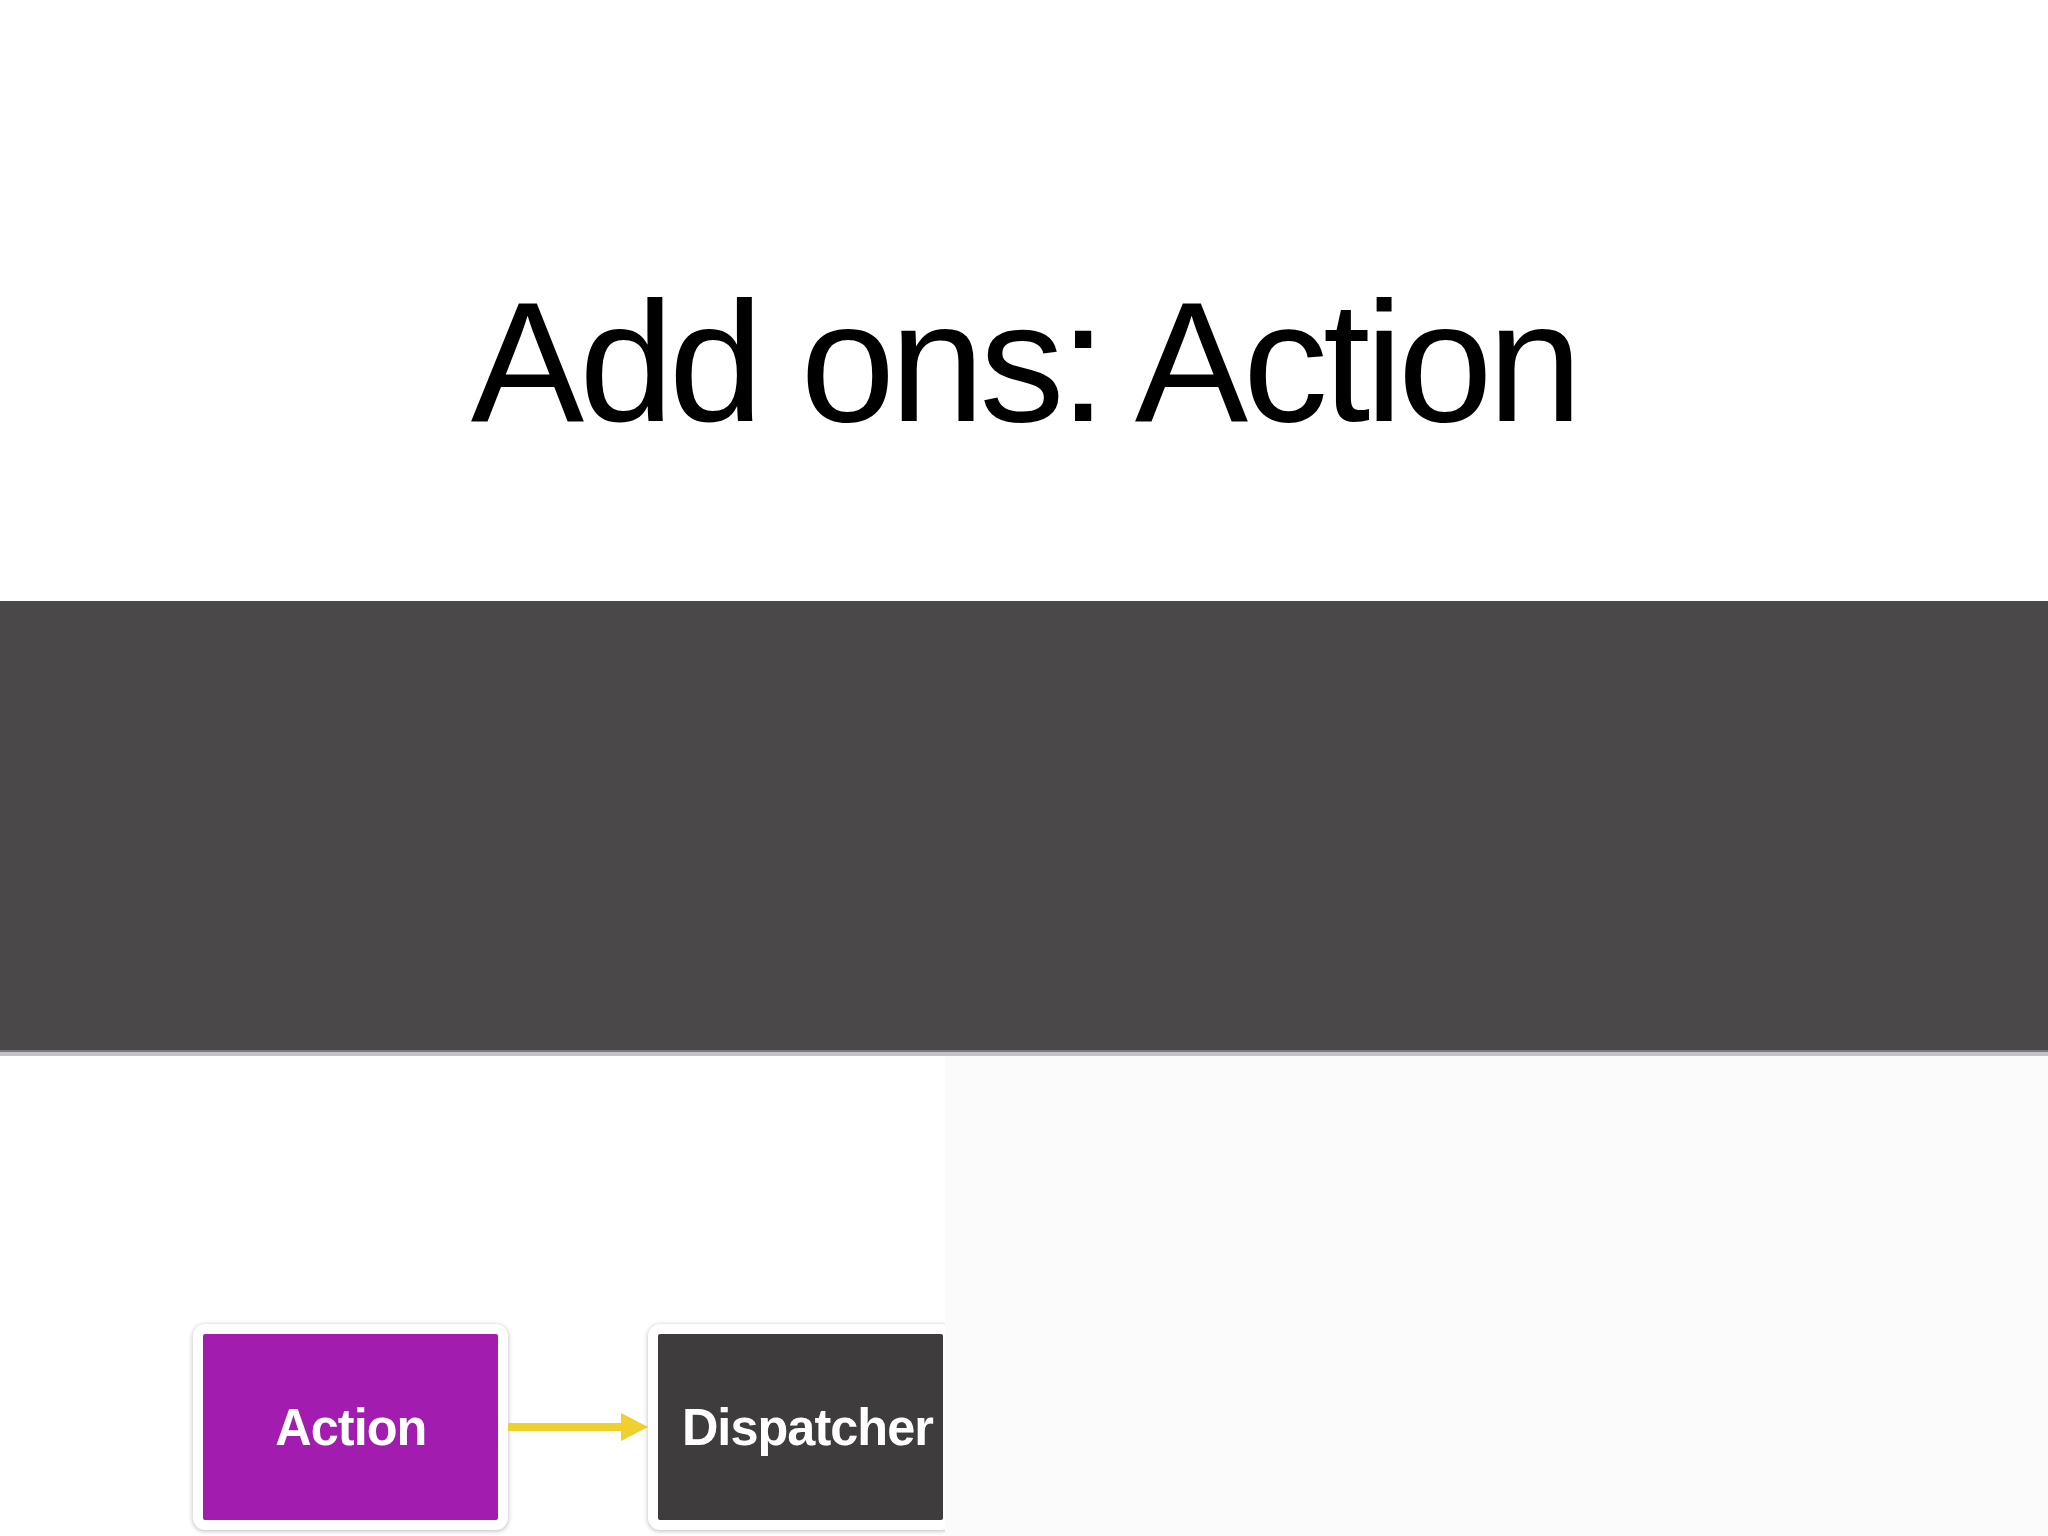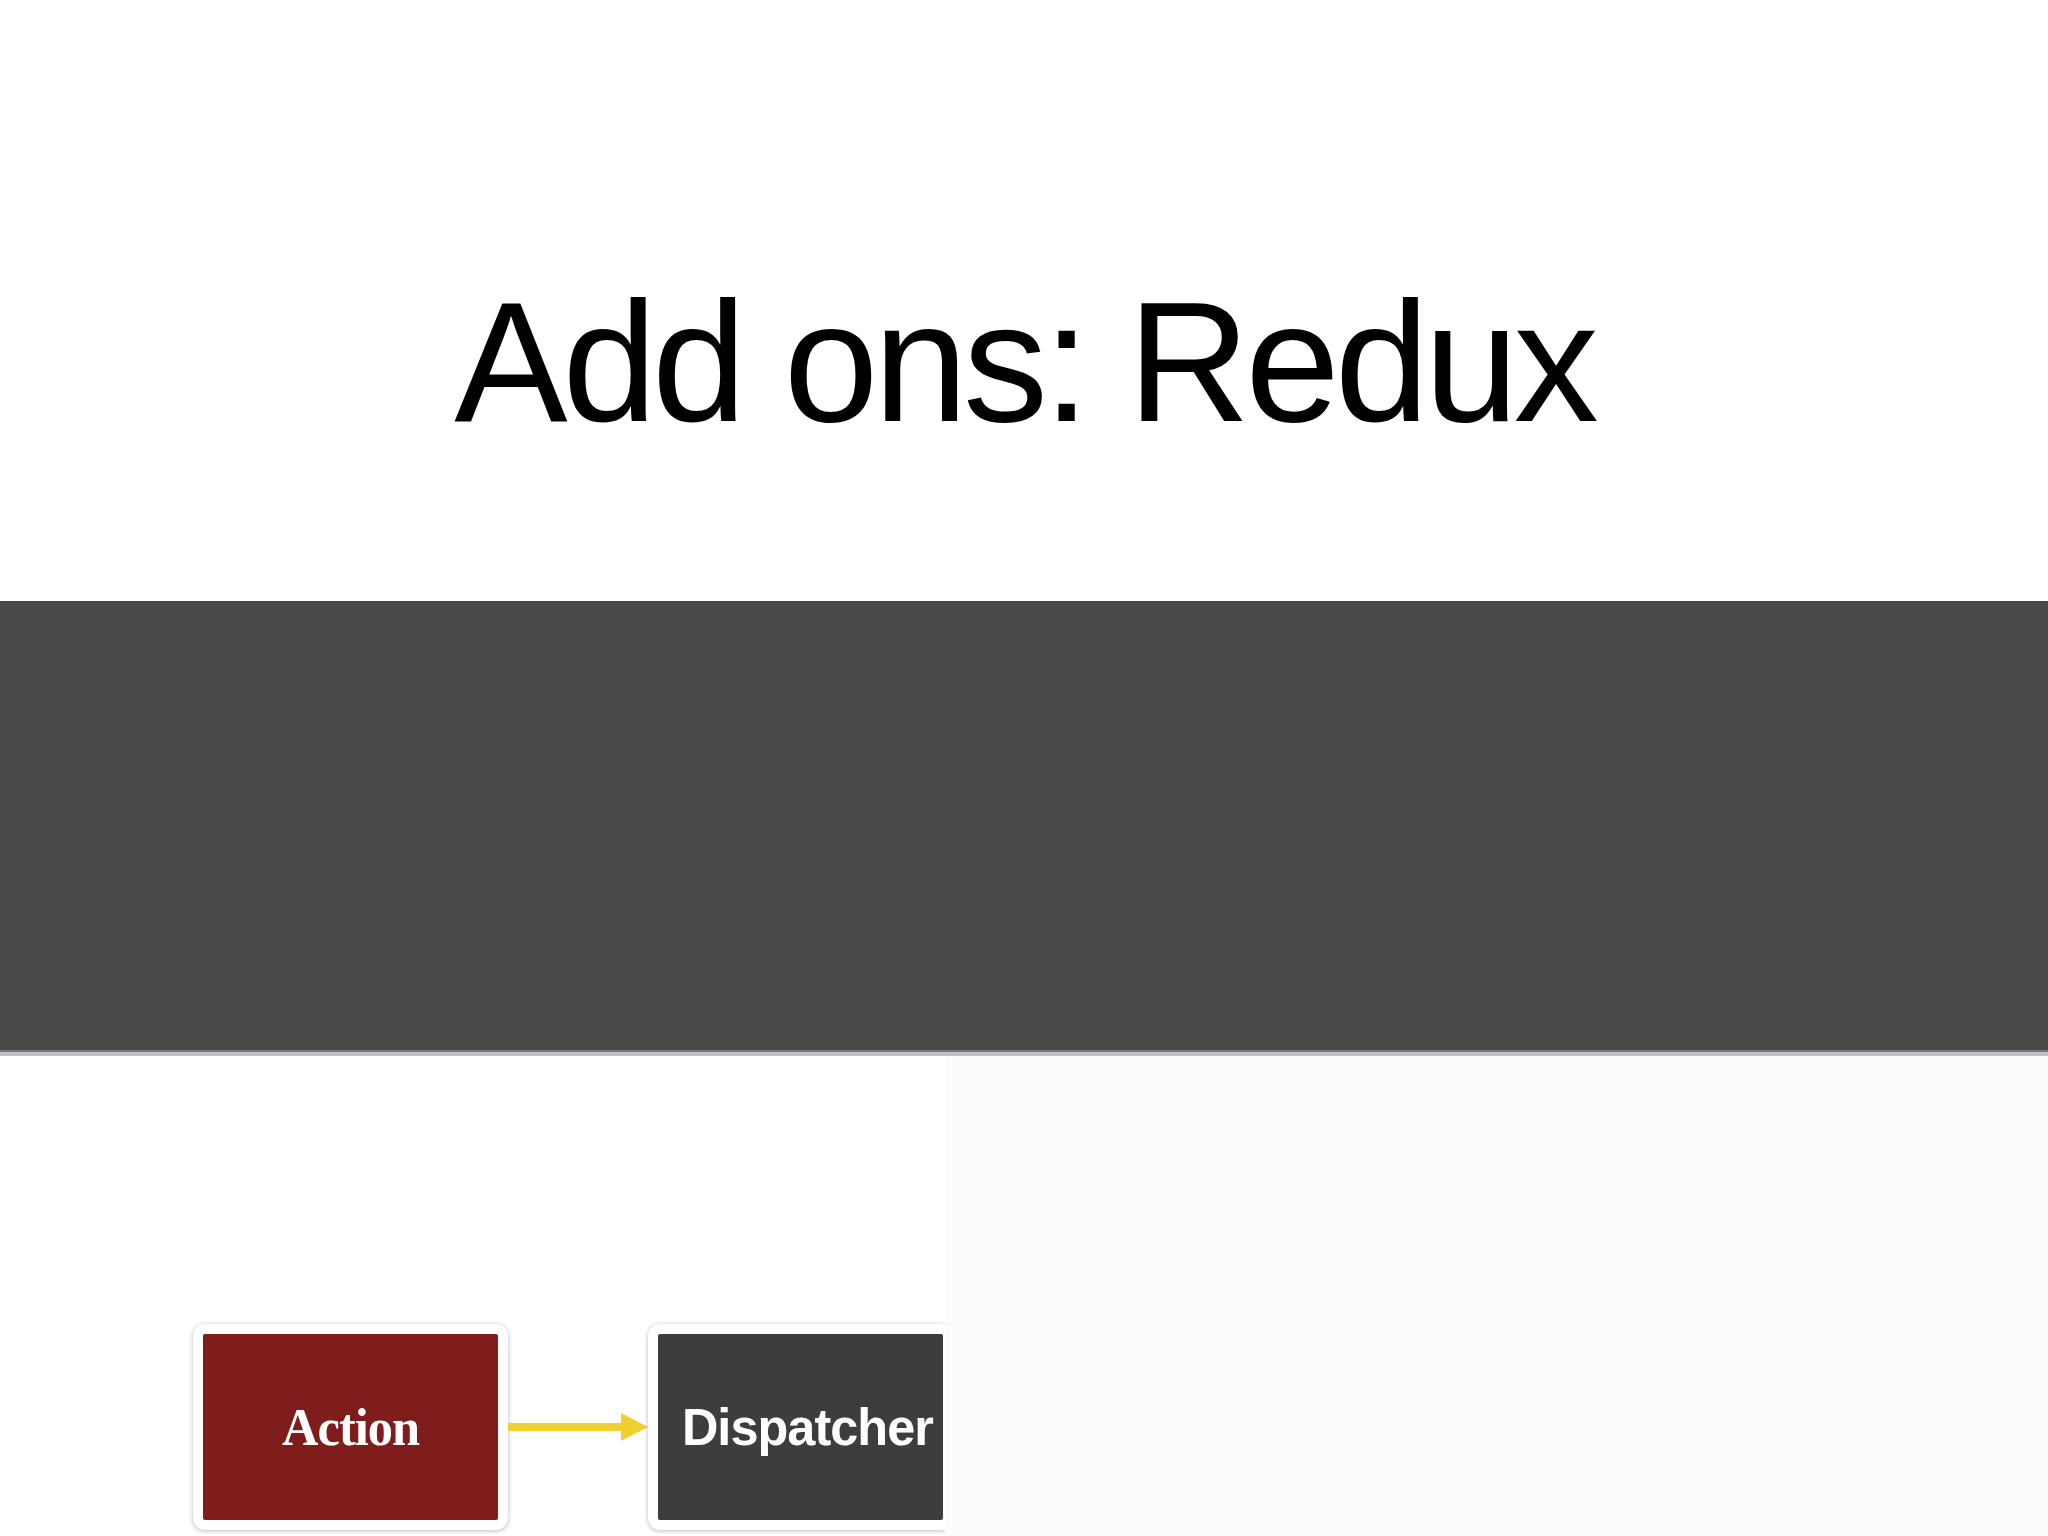--- a/index.html
+++ b/index.html
@@ -121,25 +121,25 @@
   .arrow-2 { left: 953px;  width: 148px; }
   .arrow-2 .arrow-shaft { width: 121px; }
   .arrow-3 { left: 1418px; width: 128px; }
   .arrow-3 .arrow-shaft { width: 101px; }
 </style>
 </head>
 <body>
 
 <div class="stage">
 
-  <h1 class="slide-title">Add ons: Redux</h1>
+  <h1 class="slide-title">Add ons: Action</h1>
 
   <div class="band" style="background-color: rgb(74, 72, 72);">
 
-    <div class="node node-action node-inner-radius" style="background-color: #7f1d1d; font-family: Liberation Serif, serif;">
+    <div class="node node-action node-inner-radius" style="background-color: #a21caf;">
       <span class="node-label">Action</span>
     </div>
 
     <div class="arrow arrow-1">
       <div class="arrow-shaft" style="background-color: rgb(238, 208, 47);"></div>
       <div class="arrow-head" style="border-left-color: rgb(238, 208, 47);"></div>
     </div>
 
     <div class="node node-dispatcher node-inner-radius" style="background-color: rgb(62, 60, 60); padding-left: 13px;">
       <span class="node-label">Dispatcher</span>

